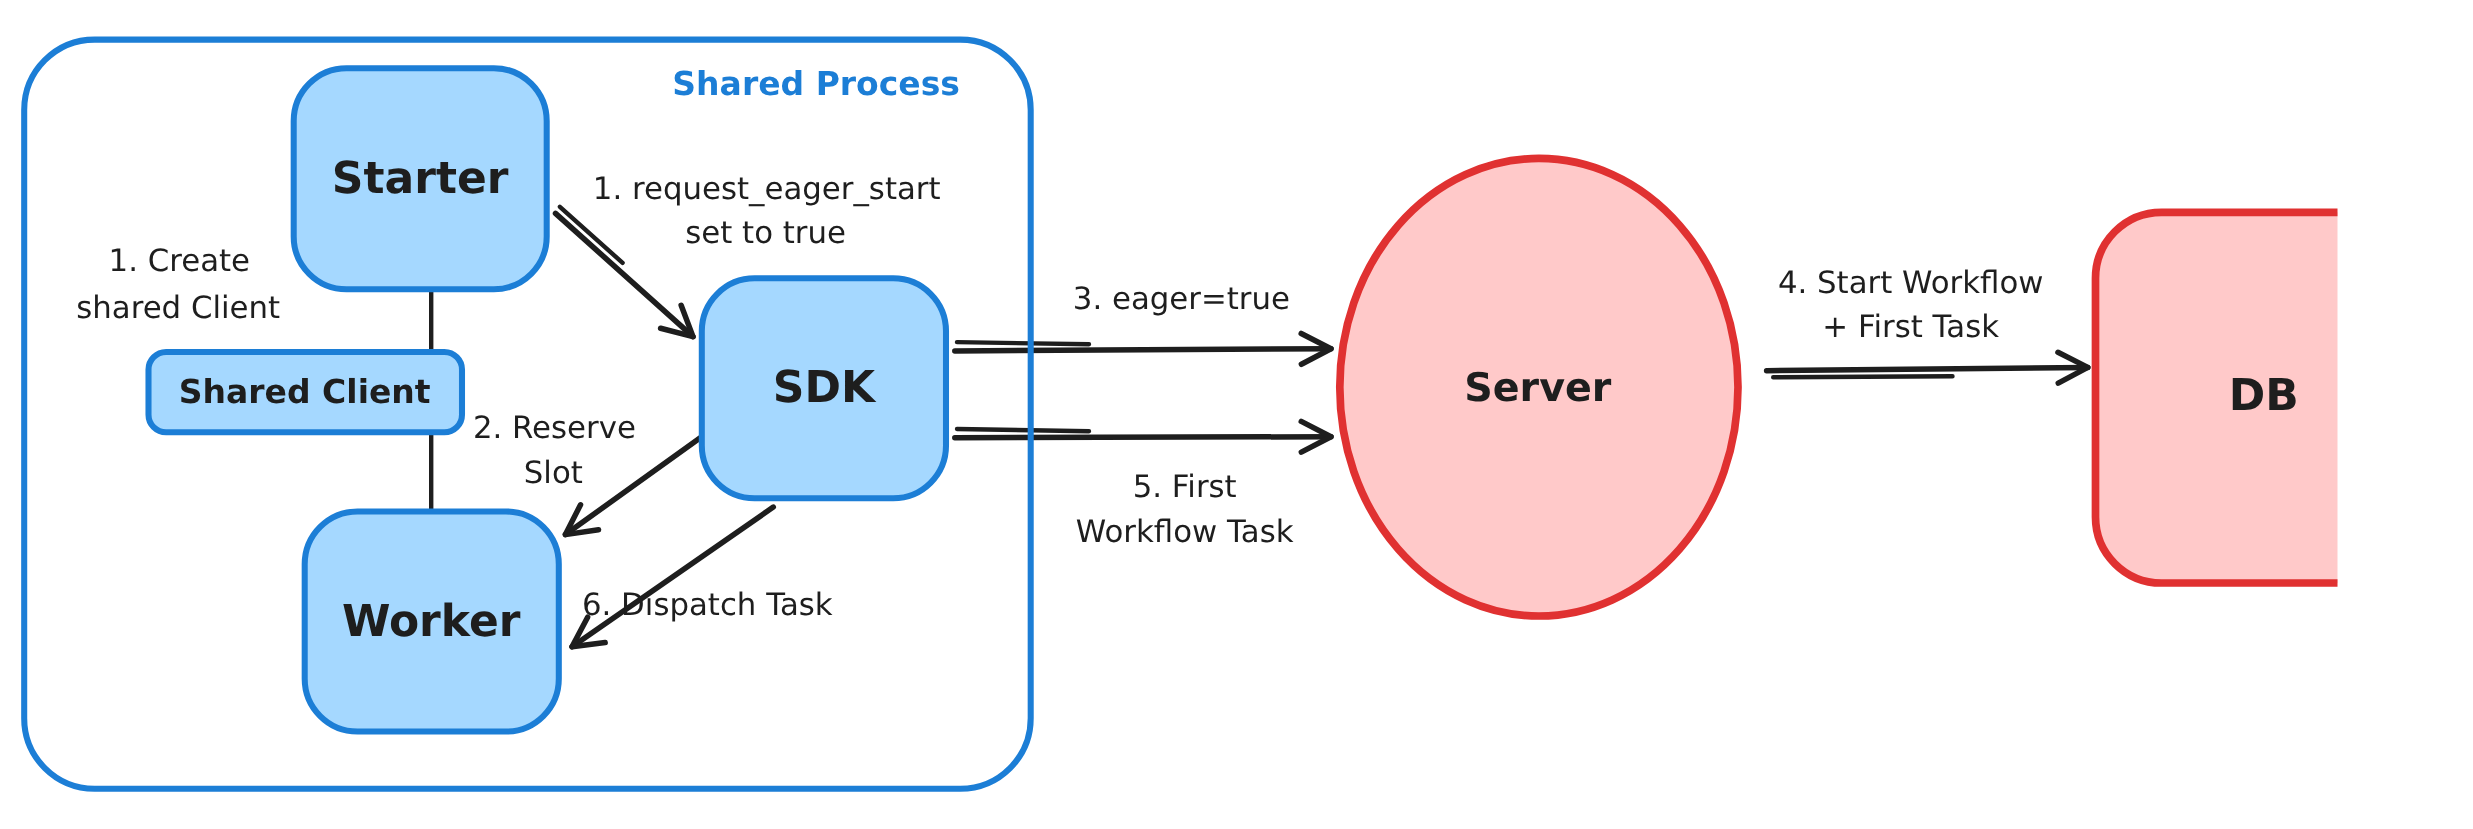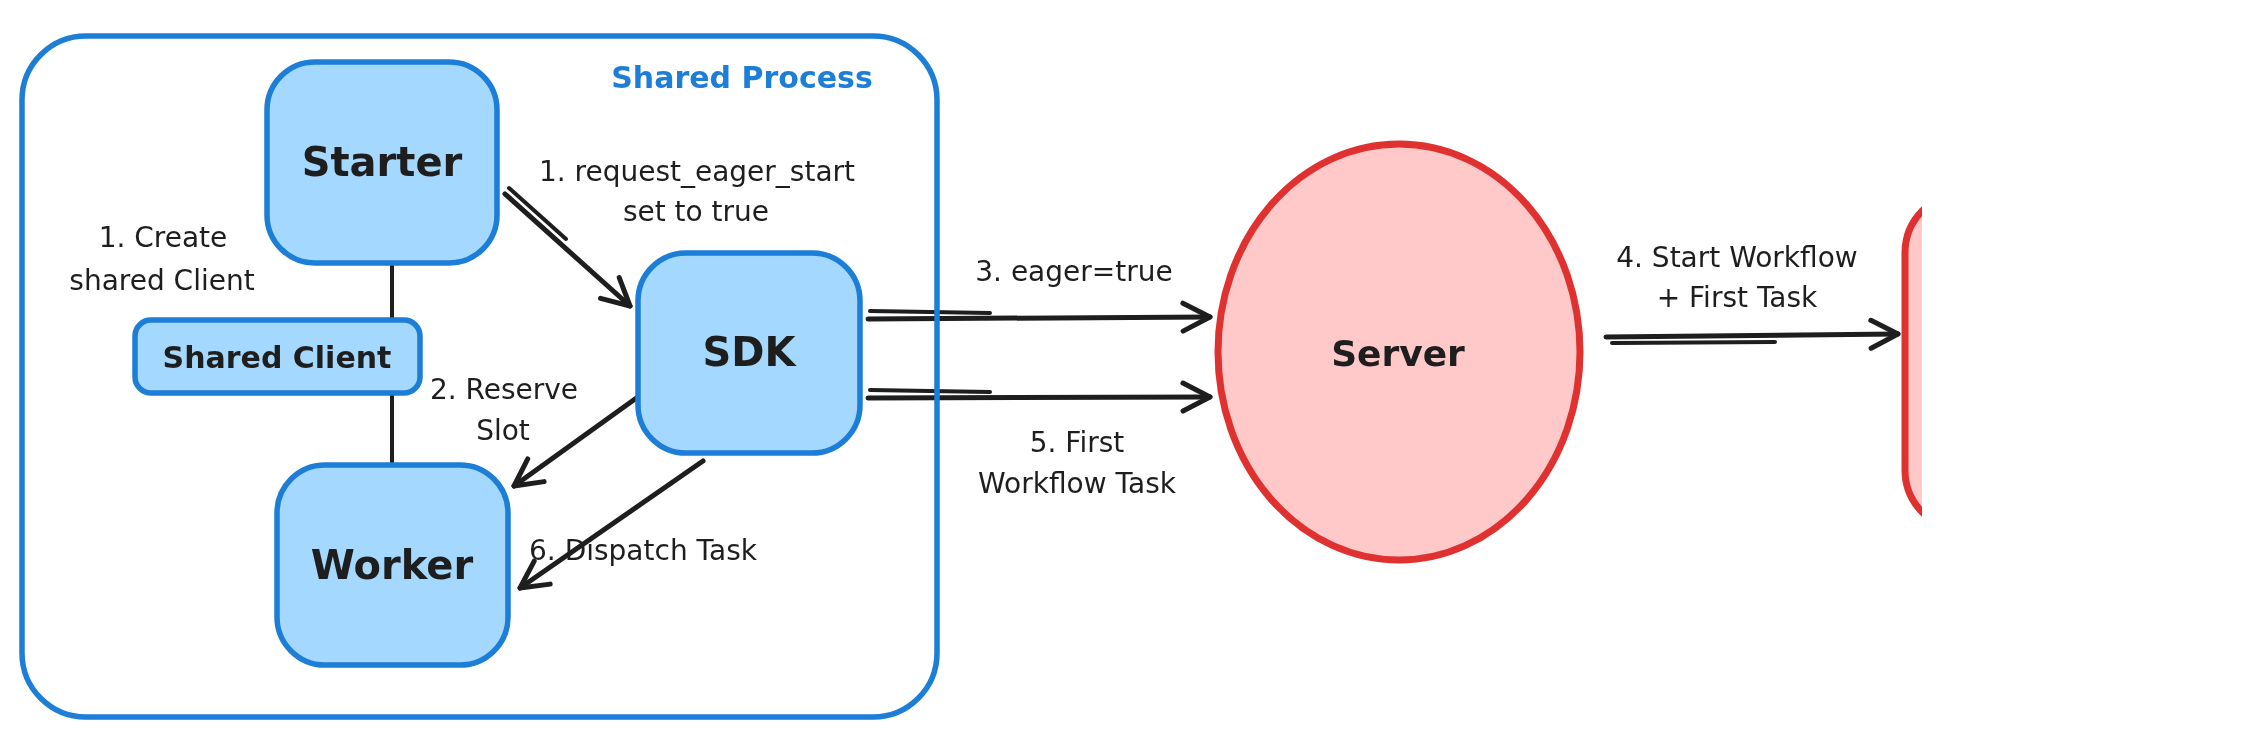--- a/index.html
+++ b/index.html
@@ -1,18 +1,18 @@
 <!DOCTYPE html>
 <html style="--background: #ffffff; --blue-stroke: #1c7ed6; --blue-fill: #a5d8ff; --red-stroke: #e03131; --red-fill: #ffc9c9; --ink: #1e1e1e;"><head>
 <meta charset="utf-8">
 <style>
   html, body { margin: 0; padding: 0; background: #ffffff; }
   .canvas {
     position: relative;
-    width: 1922px;
+    width: 2125px;
     height: 754px;
     background: var(--background, #ffffff);
     overflow: hidden;
   }
   svg { display: block; }
   svg text {
     font-family: "DejaVu Sans", "Liberation Sans", sans-serif;
     fill: var(--ink);
   }
   .node-label {

